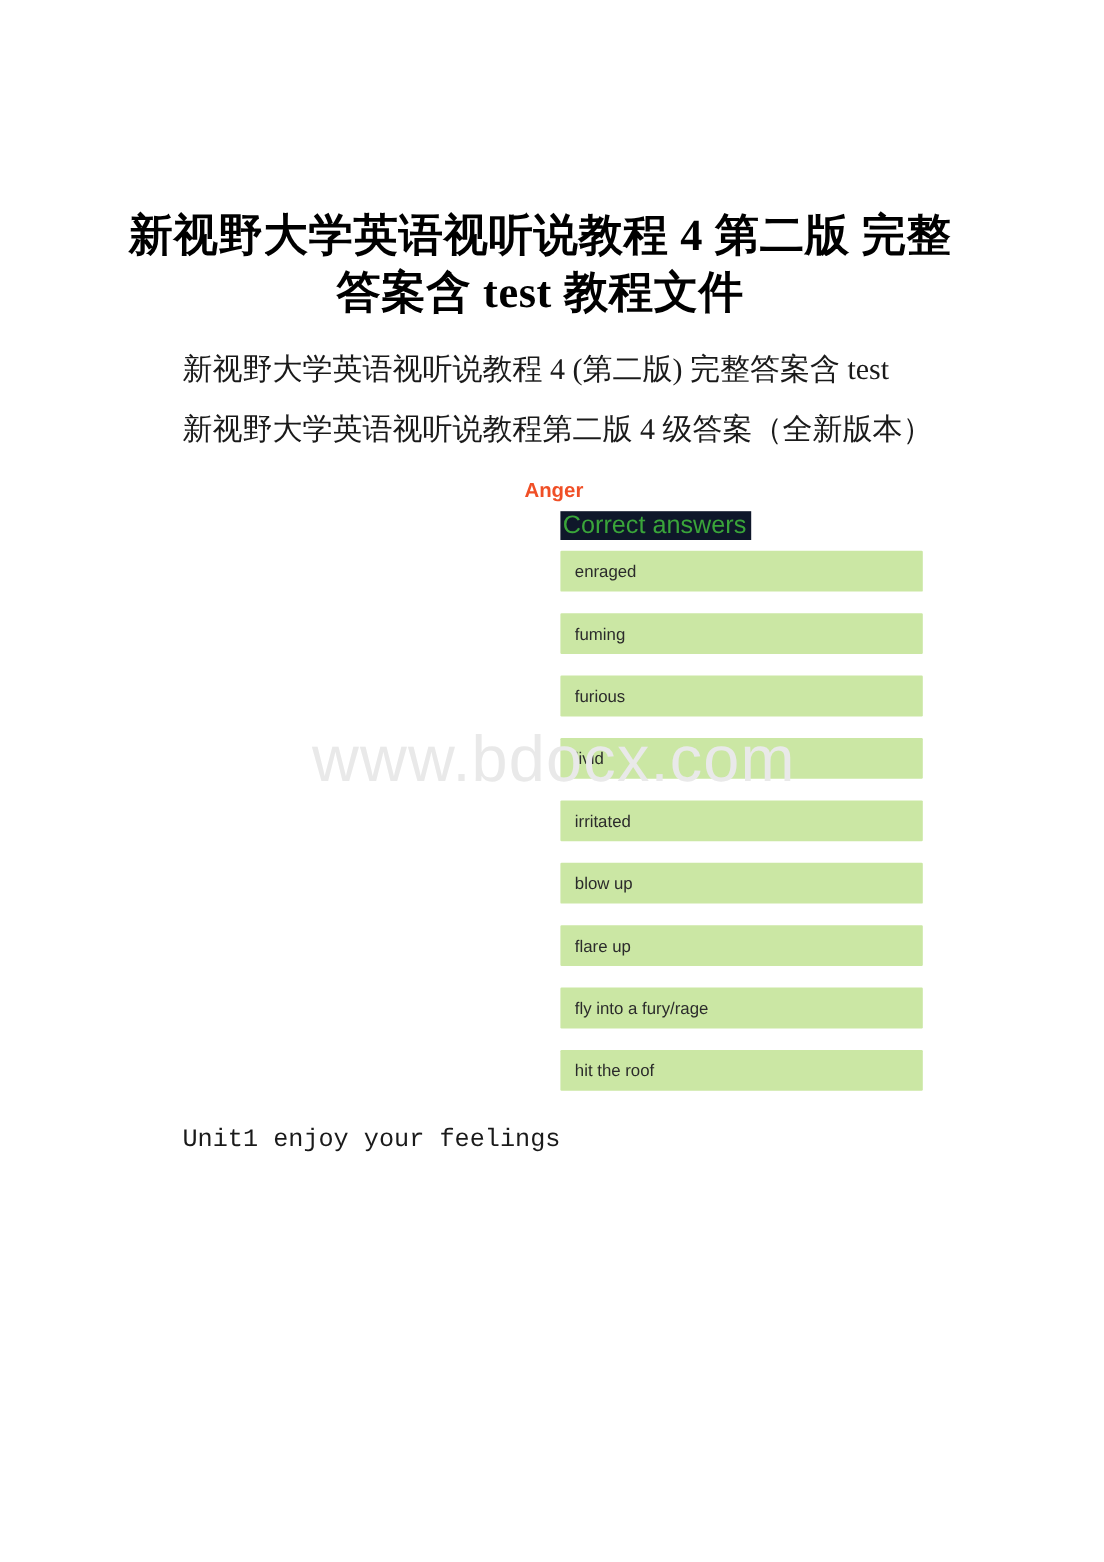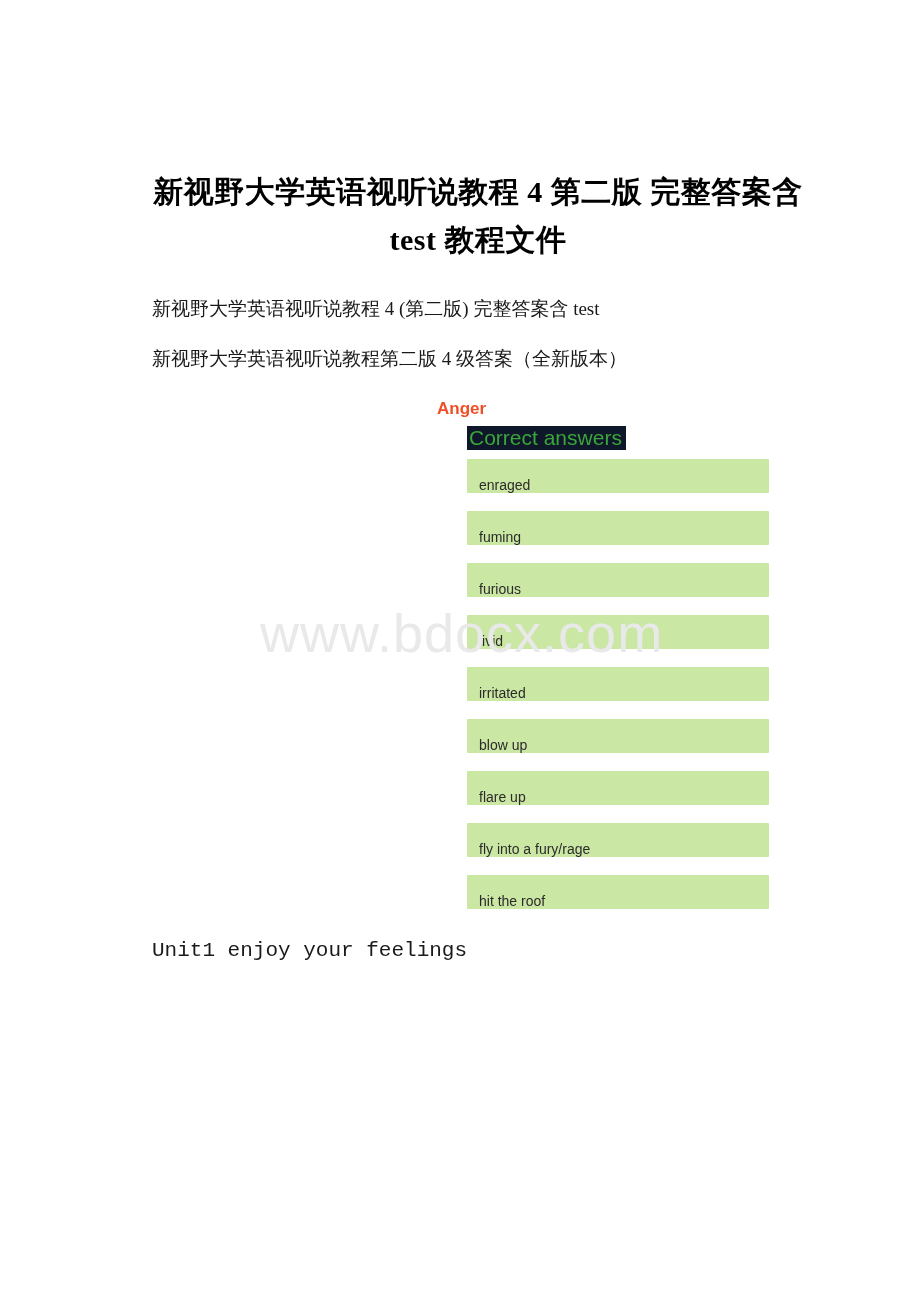--- a/index.html
+++ b/index.html
@@ -38,37 +38,37 @@
     color: #e9e9e9;
     white-space: nowrap;
     z-index: 5;
     pointer-events: none;
     user-select: none;
   }
 
   
   .doc-title {
     position: absolute;
-    left: 128px;
+    left: 100px;
     top: 148px;
     width: 700px;
     text-align: center;
-    font-size: 30px;
+    font-size: 37px;
     font-weight: bold;
     line-height: 48px;
     letter-spacing: 0.5px;
     color: #000000;
     z-index: 2;
   }
 
   
   .body-line {
     position: absolute;
     left: 152px;
-    font-size: 19px;
+    font-size: 25px;
     line-height: 30px;
     color: #1a1a1a;
     white-space: nowrap;
     z-index: 2;
   }
   .body-line-1 { top: 294px; }
   .body-line-2 { top: 344px; }
 
   .bottom-line {
     position: absolute;
@@ -121,21 +121,21 @@
     left: 31px;
     width: 302px;
   }
 
   .answer-item {
     height: 34px;
     margin-bottom: 18px;
     background: #cbe7a4;
     border-radius: 1px;
     display: flex;
-    align-items: flex-end;
+    align-items: center;
     box-sizing: border-box;
     padding-left: 12px;
   }
   .answer-item:last-child { margin-bottom: 0; }
 
   .answer-text {
     font-family: "Liberation Sans", "DejaVu Sans", sans-serif;
     font-size: 14px;
     line-height: 16px;
     color: #2b2b2b;

